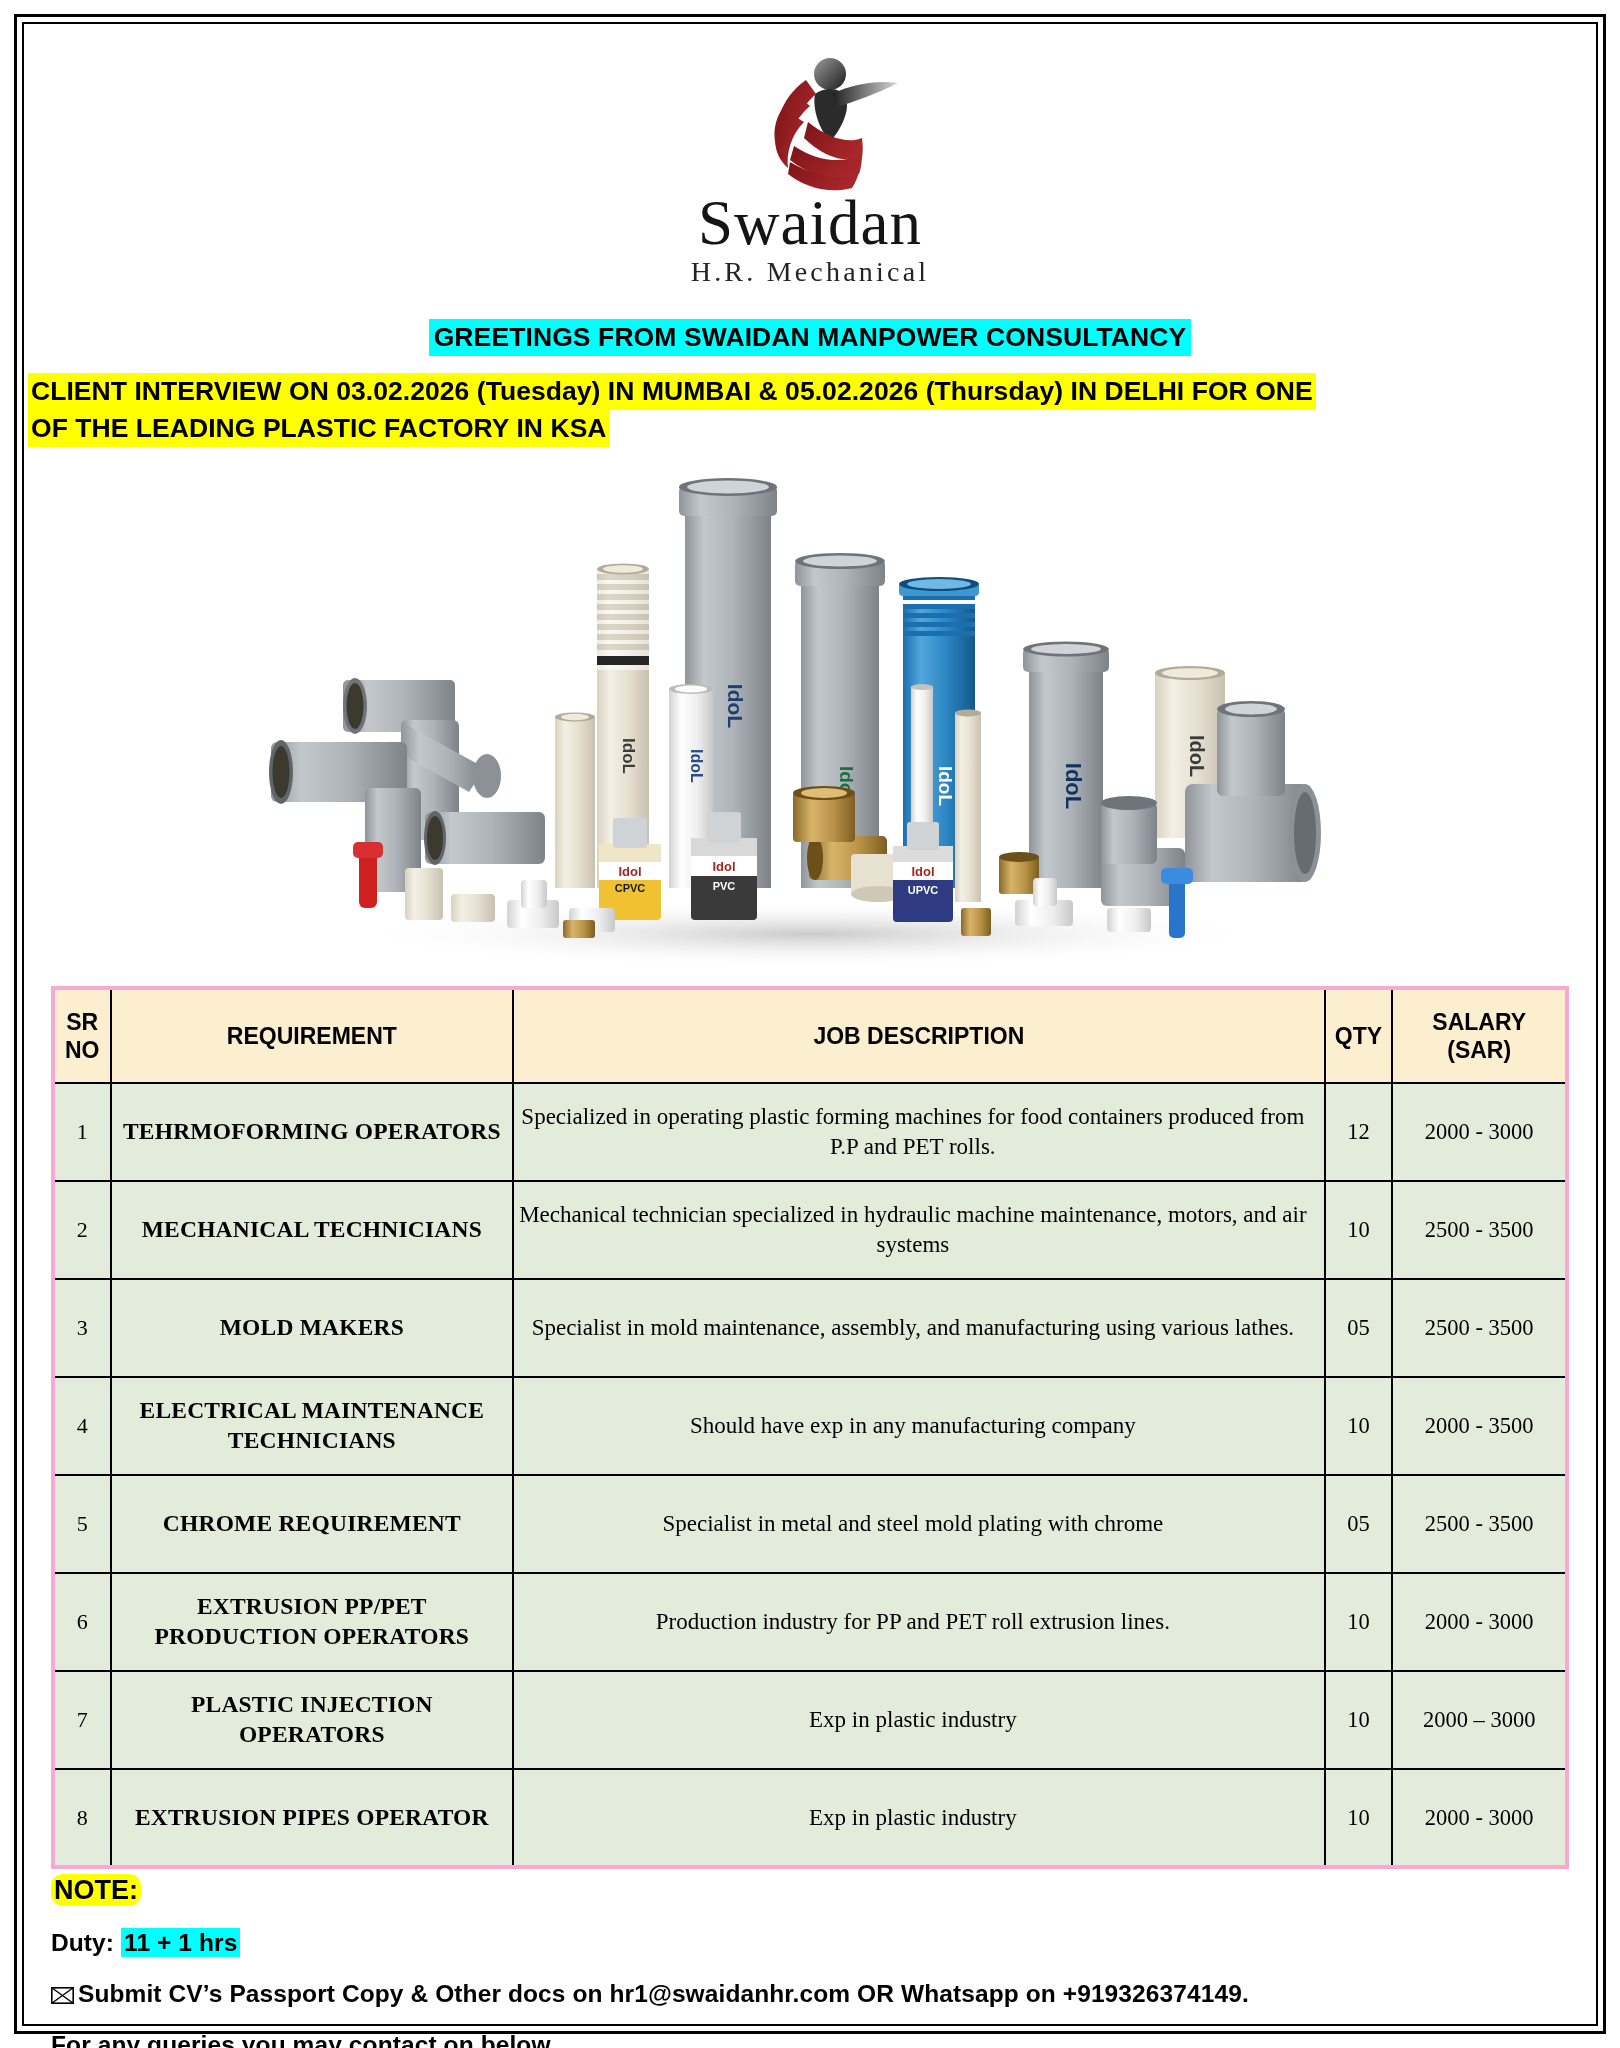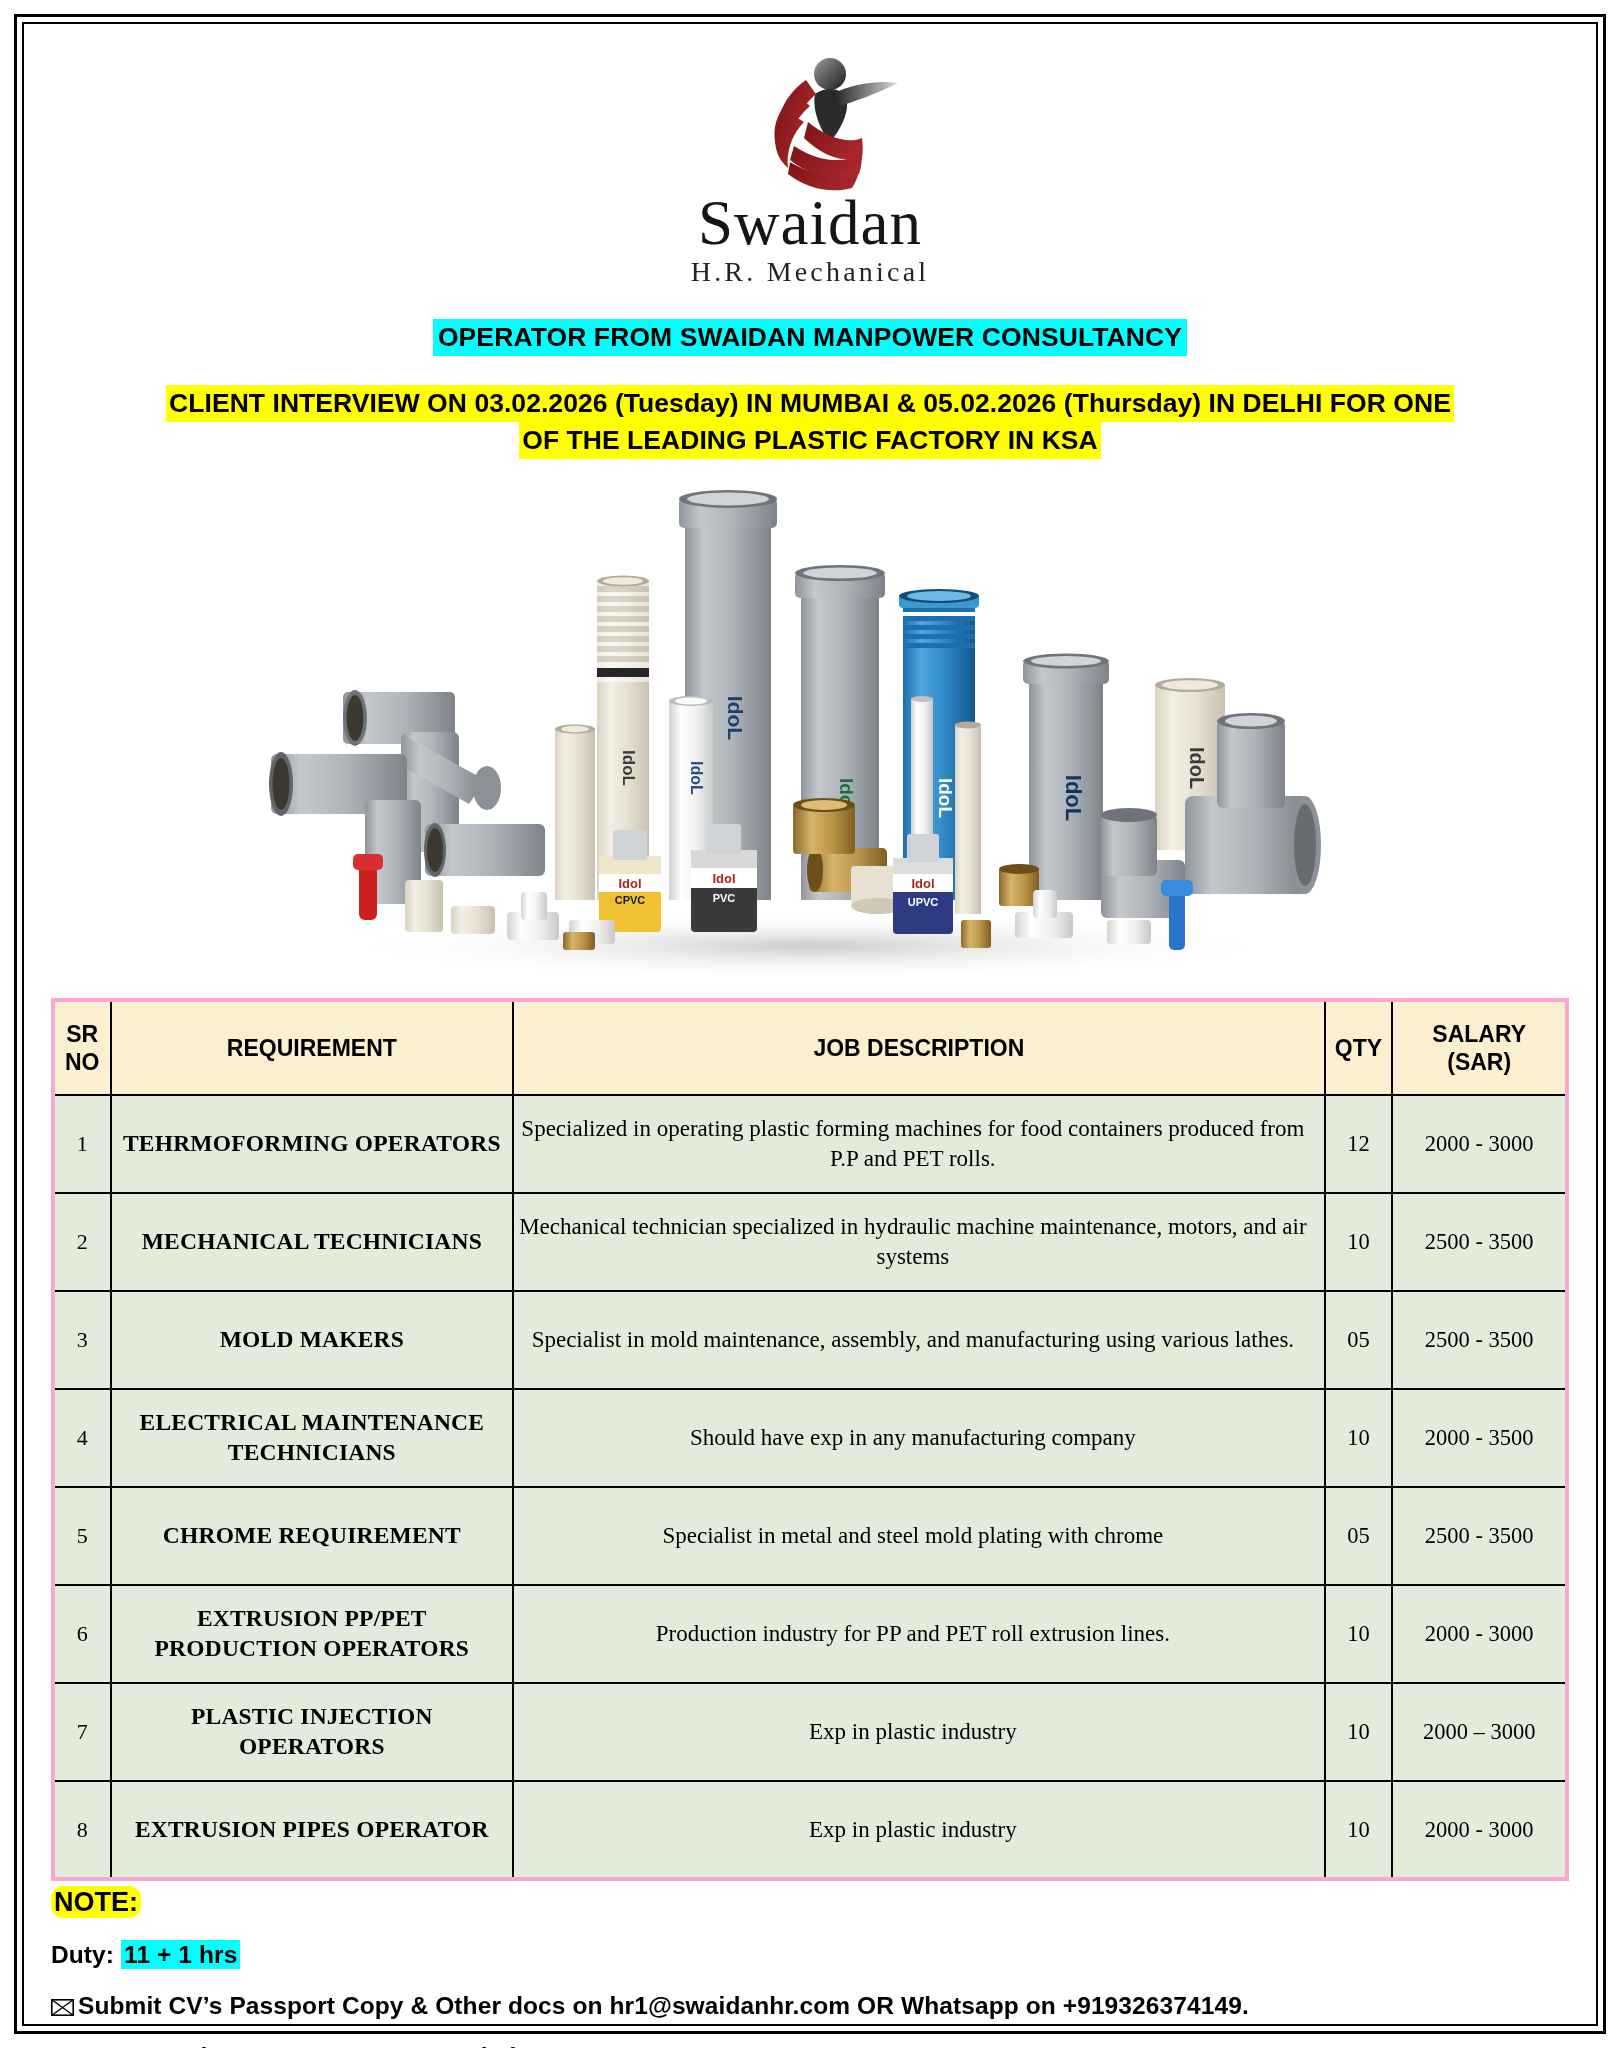--- a/index.html
+++ b/index.html
@@ -85,22 +85,22 @@
   .hl-cyan {
     background: #00FFFF;
     font-weight: bold;
     font-size: 26.5px;
     color: #000;
     padding: 3px 5px 4px 5px;
     letter-spacing: 0.1px;
   }
   .interview-row {
     width: 100%;
-    text-align: center;
-    margin-top: 32px;
+    text-align: left;
+    margin-top: 20px;
     line-height: 1.42;
   }
   .hl-yellow {
     background: #FFFF00;
     font-weight: bold;
     font-size: 26.5px;
     color: #000;
     padding: 3px 3px 4px 3px;
     letter-spacing: 0.05px;
   }
@@ -225,21 +225,21 @@
         <path d="M70 112 C92 126 118 128 140 118 C138 126 136 132 132 138 C110 144 86 138 68 124 Z" fill="url(#gRed)"></path>
         <path d="M74 96 C98 112 124 114 142 104 C142 112 141 118 139 124 C116 132 90 126 70 110 Z" fill="url(#gRed)"></path>
         <path d="M88 72 C108 88 128 94 142 88 C143 96 143 102 142 108 C122 114 100 104 84 88 Z" fill="url(#gRed)"></path>
       </svg>
       <div class="logo-word">Swaidan</div>
       <div class="logo-sub">H.R. Mechanical</div>
     </div>
   </div>
 
   <div class="greeting-row">
-    <span class="hl-cyan">OPERATOR FROM SWAIDAN MANPOWER CONSULTANCY</span>
+    <span class="hl-cyan">GREETINGS FROM SWAIDAN MANPOWER CONSULTANCY</span>
   </div>
 
   <div class="interview-row">
     <span class="hl-yellow">CLIENT INTERVIEW ON 03.02.2026 (Tuesday) IN MUMBAI &amp; 05.02.2026 (Thursday) IN DELHI FOR ONE</span><br>
     <span class="hl-yellow">OF THE LEADING PLASTIC FACTORY IN KSA</span>
   </div>
 
   <div class="photo-area">
     <svg width="1110" height="516" viewBox="0 0 1110 516">
       <defs>

